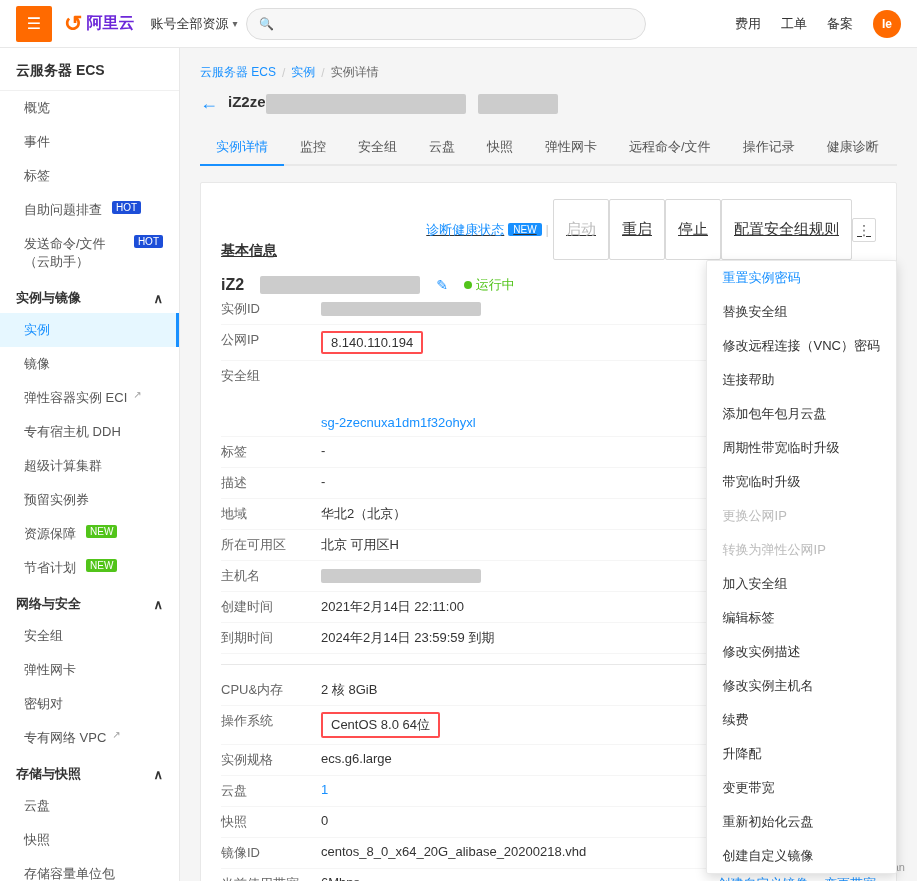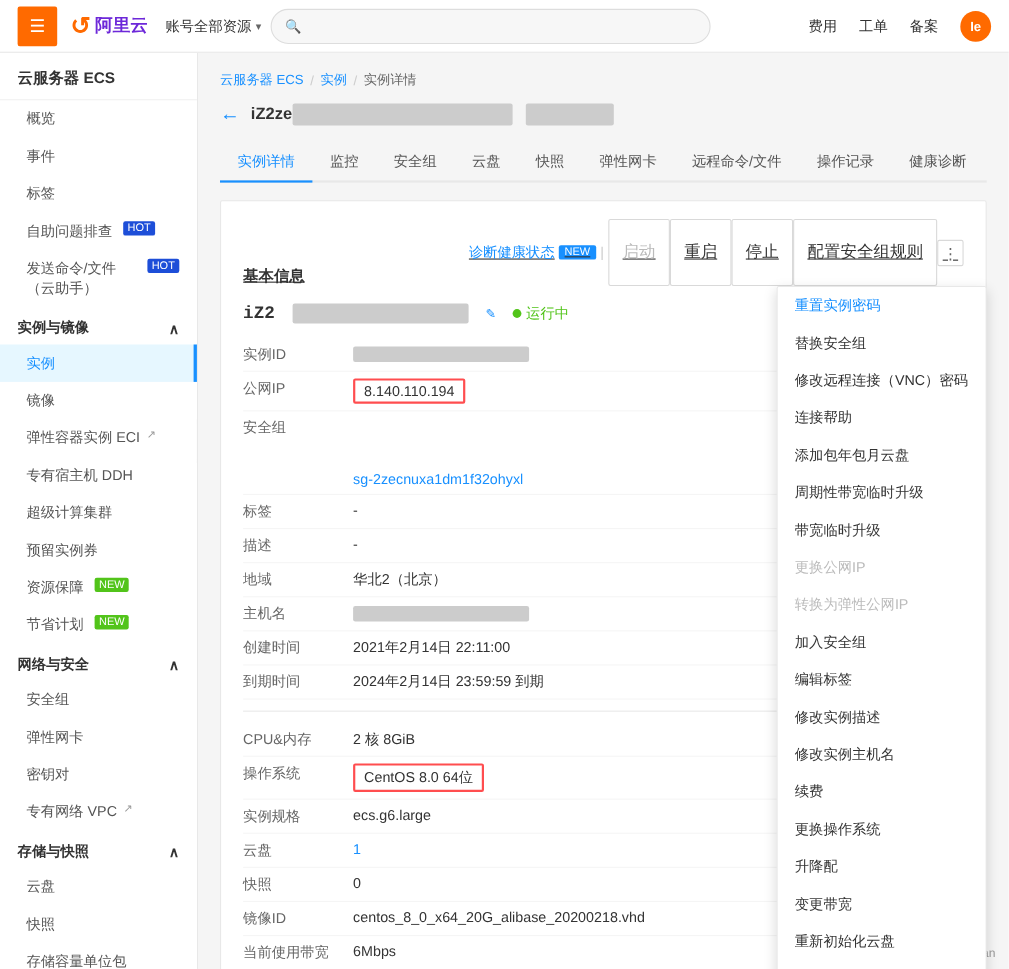--- a/index.html
+++ b/index.html
@@ -173,21 +173,21 @@
       padding: 1px 5px; border-radius: 2px; margin-left: 4px;
     }
     .more-btn {
       width: 24px; height: 24px; border: 1px solid #d9d9d9; border-radius: 2px;
       background: #fff; cursor: pointer; display: flex; align-items: center; justify-content: center;
       font-size: 14px; color: #666;
     }
 
     
     .instance-name-row {
-      display: flex; align-items: center; gap: 16px; margin-bottom: 13px; font-family: Liberation Mono, monospace;
+      display: flex; align-items: center; gap: 16px; margin-bottom: 0;
     }
     .instance-name {
       font-size: 16px; font-weight: bold; color: #333;
     }
     .name-blurred {
       display: inline-block; background: #ccc; color: transparent;
       height: 18px; width: 160px; border-radius: 2px; vertical-align: middle;
     }
     .edit-icon { color: #1890ff; cursor: pointer; font-size: 14px; }
     .status-running {
@@ -449,20 +449,24 @@
         <div class="info-row">
           <span class="info-label">描述</span>
           <span class="info-value">-</span>
         </div>
 
         <div class="info-row">
           <span class="info-label">地域</span>
           <span class="info-value">华北2（北京）</span>
         </div>
 
+        <div class="info-row">
+          <span class="info-label">所在可用区</span>
+          <span class="info-value">北京 可用区H</span>
+        </div>
 
         <div class="info-row">
           <span class="info-label">主机名</span>
           <span class="info-value">
             <span class="info-value-blurred">&nbsp;</span>
           </span>
         </div>
 
         <div class="info-row">
           <span class="info-label">创建时间</span>
@@ -533,20 +537,19 @@
   <div class="dropdown-item">添加包年包月云盘</div>
   <div class="dropdown-item">周期性带宽临时升级</div>
   <div class="dropdown-item">带宽临时升级</div>
   <div class="dropdown-item disabled">更换公网IP</div>
   <div class="dropdown-item disabled">转换为弹性公网IP</div>
   <div class="dropdown-item">加入安全组</div>
   <div class="dropdown-item">编辑标签</div>
   <div class="dropdown-item">修改实例描述</div>
   <div class="dropdown-item">修改实例主机名</div>
   <div class="dropdown-item">续费</div>
-  <div class="dropdown-item">更换操作系统</div>
   <div class="dropdown-item">升降配</div>
   <div class="dropdown-item">变更带宽</div>
   <div class="dropdown-item">重新初始化云盘</div>
   <div class="dropdown-item">创建自定义镜像</div>
 </div>
 
 <div class="footer-url">https://blog.csdn.net/kangweijian</div>
 
 </body></html>

